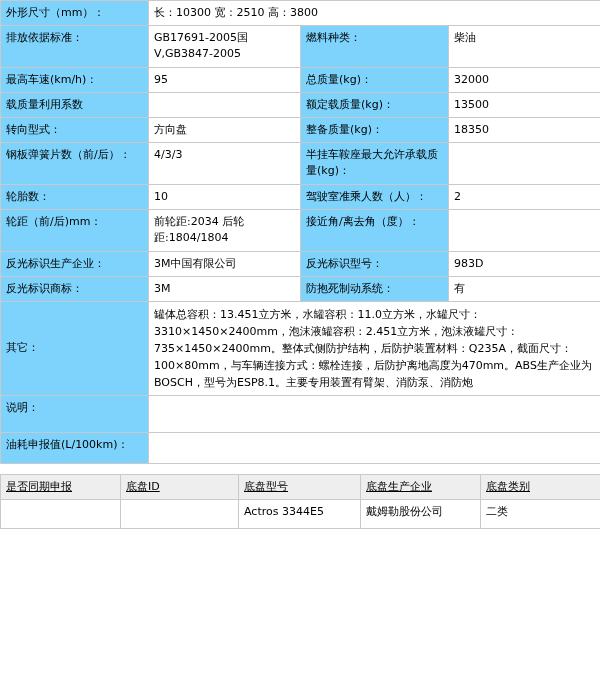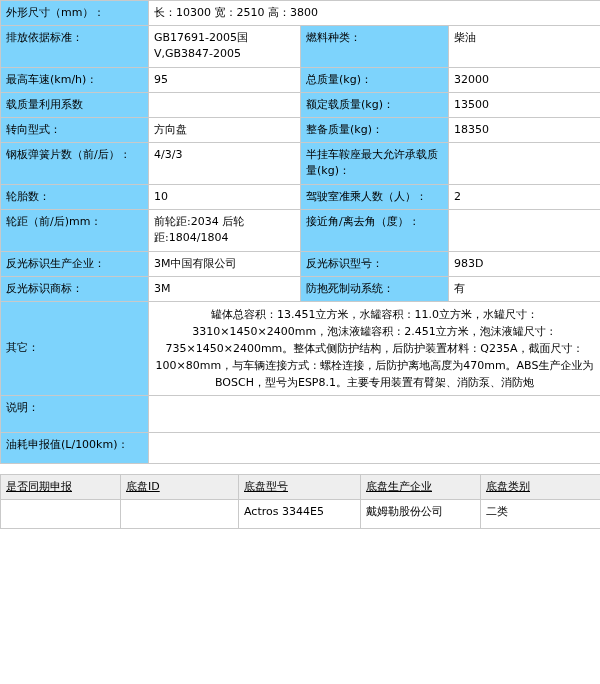--- a/index.html
+++ b/index.html
@@ -54,21 +54,20 @@
     font-weight: normal;
   }
   .hdr-row td.u {
     text-decoration: underline;
   }
   .tall {
     line-height: 1.5;
   }
   .note {
     line-height: 1.55;
-    text-align: center;
   }
 </style>
 </head>
 <body>
 
 <div class="page">
 
   <table class="main-table">
     <colgroup>
       <col style="width:148px">

